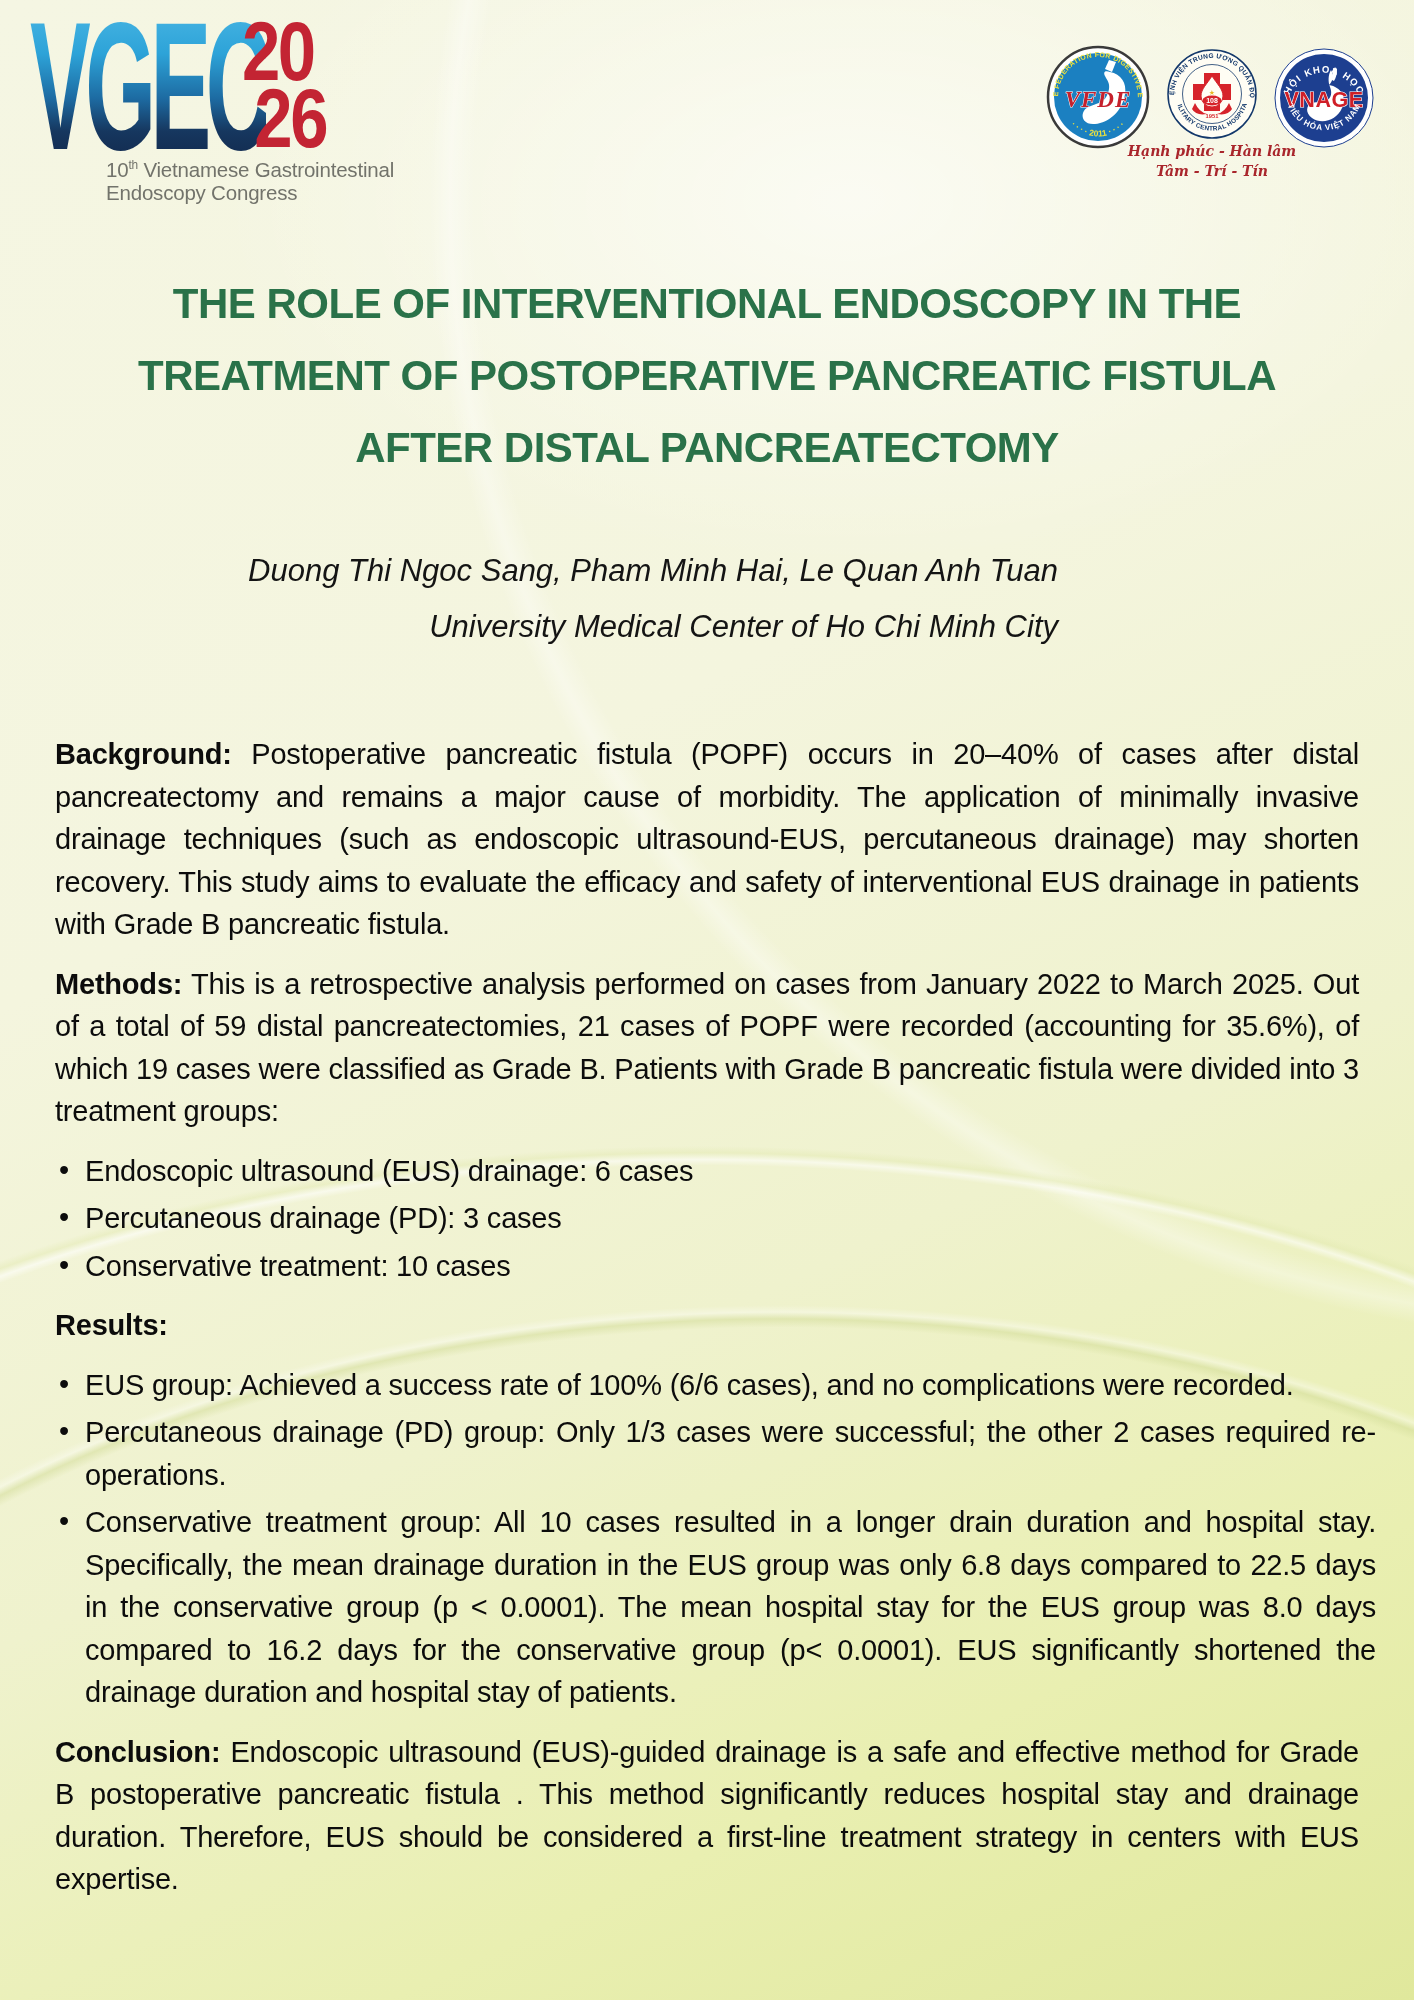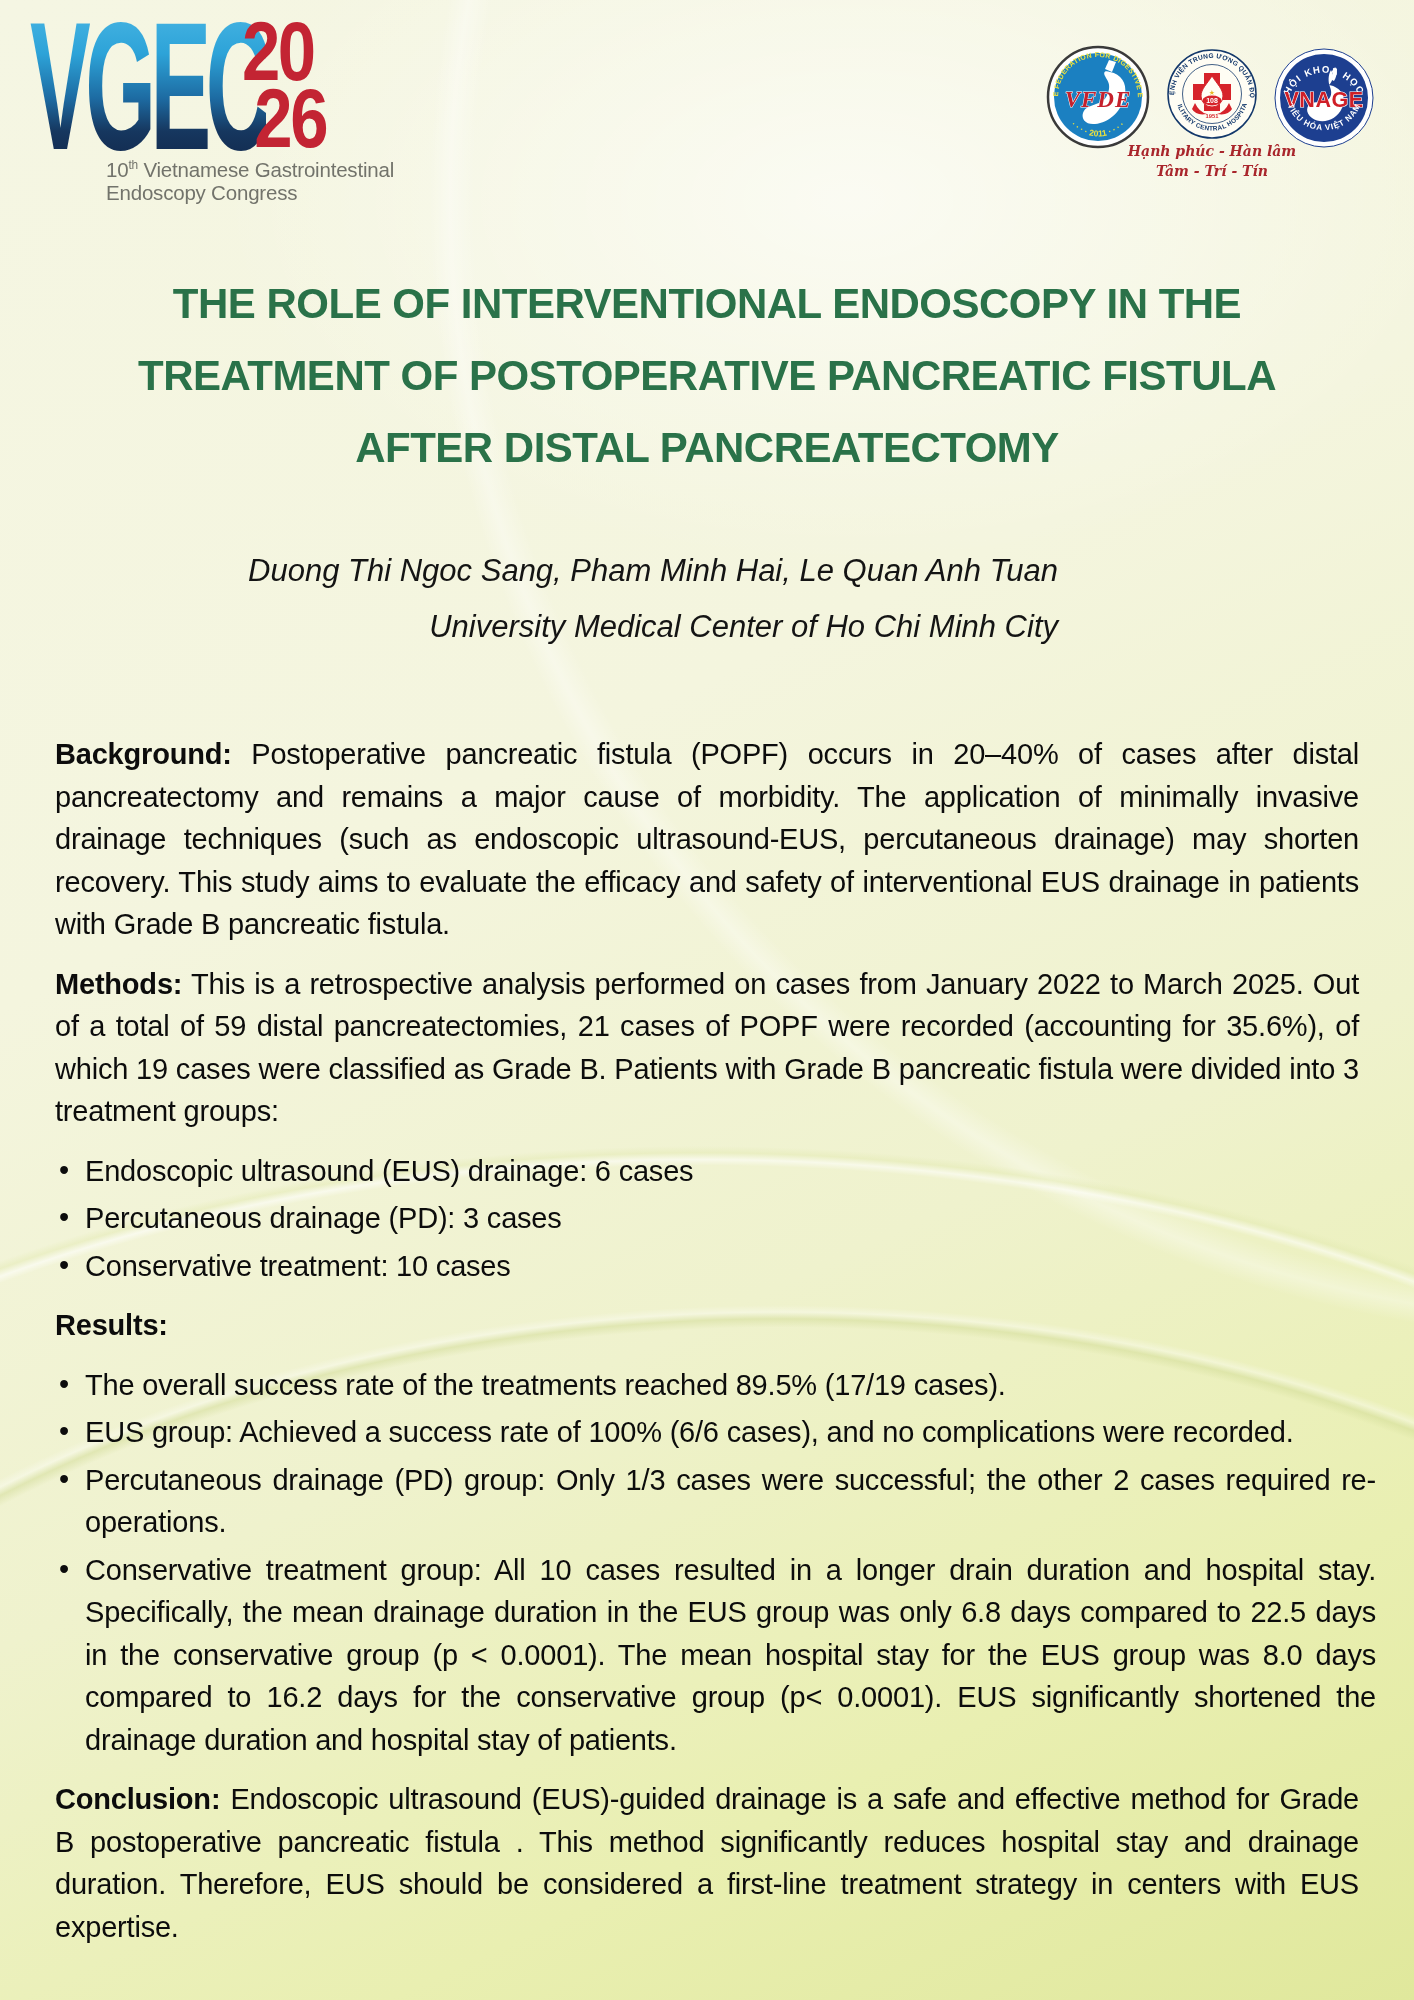--- a/index.html
+++ b/index.html
@@ -190,20 +190,19 @@
   <div class="abstract z">
     <p><strong>Background:</strong> <span>Postoperative pancreatic fistula (POPF) occurs in 20–40% of cases after distal pancreatectomy and remains a major cause of morbidity. The application of minimally invasive drainage techniques (such as endoscopic ultrasound-EUS, percutaneous drainage) may shorten recovery. This study aims to evaluate the efficacy and safety of interventional EUS drainage in patients with Grade B pancreatic fistula.</span></p>
     <p><strong>Methods:</strong> <span>This is a retrospective analysis performed on cases from January 2022 to March 2025. Out of a total of 59 distal pancreatectomies, 21 cases of POPF were recorded (accounting for 35.6%), of which 19 cases were classified as Grade B. Patients with Grade B pancreatic fistula were divided into 3 treatment groups:</span></p>
     <ul>
       <li>Endoscopic ultrasound (EUS) drainage: 6 cases</li>
       <li>Percutaneous drainage (PD): 3 cases</li>
       <li>Conservative treatment: 10 cases</li>
     </ul>
     <p><strong>Results:</strong></p>
     <ul>
-      <li>The overall success rate of the treatments reached 89.5% (17/19 cases).</li>
       <li>EUS group: Achieved a success rate of 100% (6/6 cases), and no complications were recorded.</li>
       <li>Percutaneous drainage (PD) group: Only 1/3 cases were successful; the other 2 cases required re-operations.</li>
       <li>Conservative treatment group: All 10 cases resulted in a longer drain duration and hospital stay. Specifically, the mean drainage duration in the EUS group was only 6.8 days compared to 22.5 days in the conservative group (p &lt; 0.0001). The mean hospital stay for the EUS group was 8.0 days compared to 16.2 days for the conservative group (p&lt; 0.0001). EUS significantly shortened the drainage duration and hospital stay of patients.</li>
     </ul>
     <p><strong>Conclusion:</strong> <span>Endoscopic ultrasound (EUS)-guided drainage is a safe and effective method for Grade B postoperative pancreatic fistula . This method significantly reduces hospital stay and drainage duration. Therefore, EUS should be considered a first-line treatment strategy in centers with EUS expertise.</span></p>
   </div>
 </div>
 
 </body></html>

